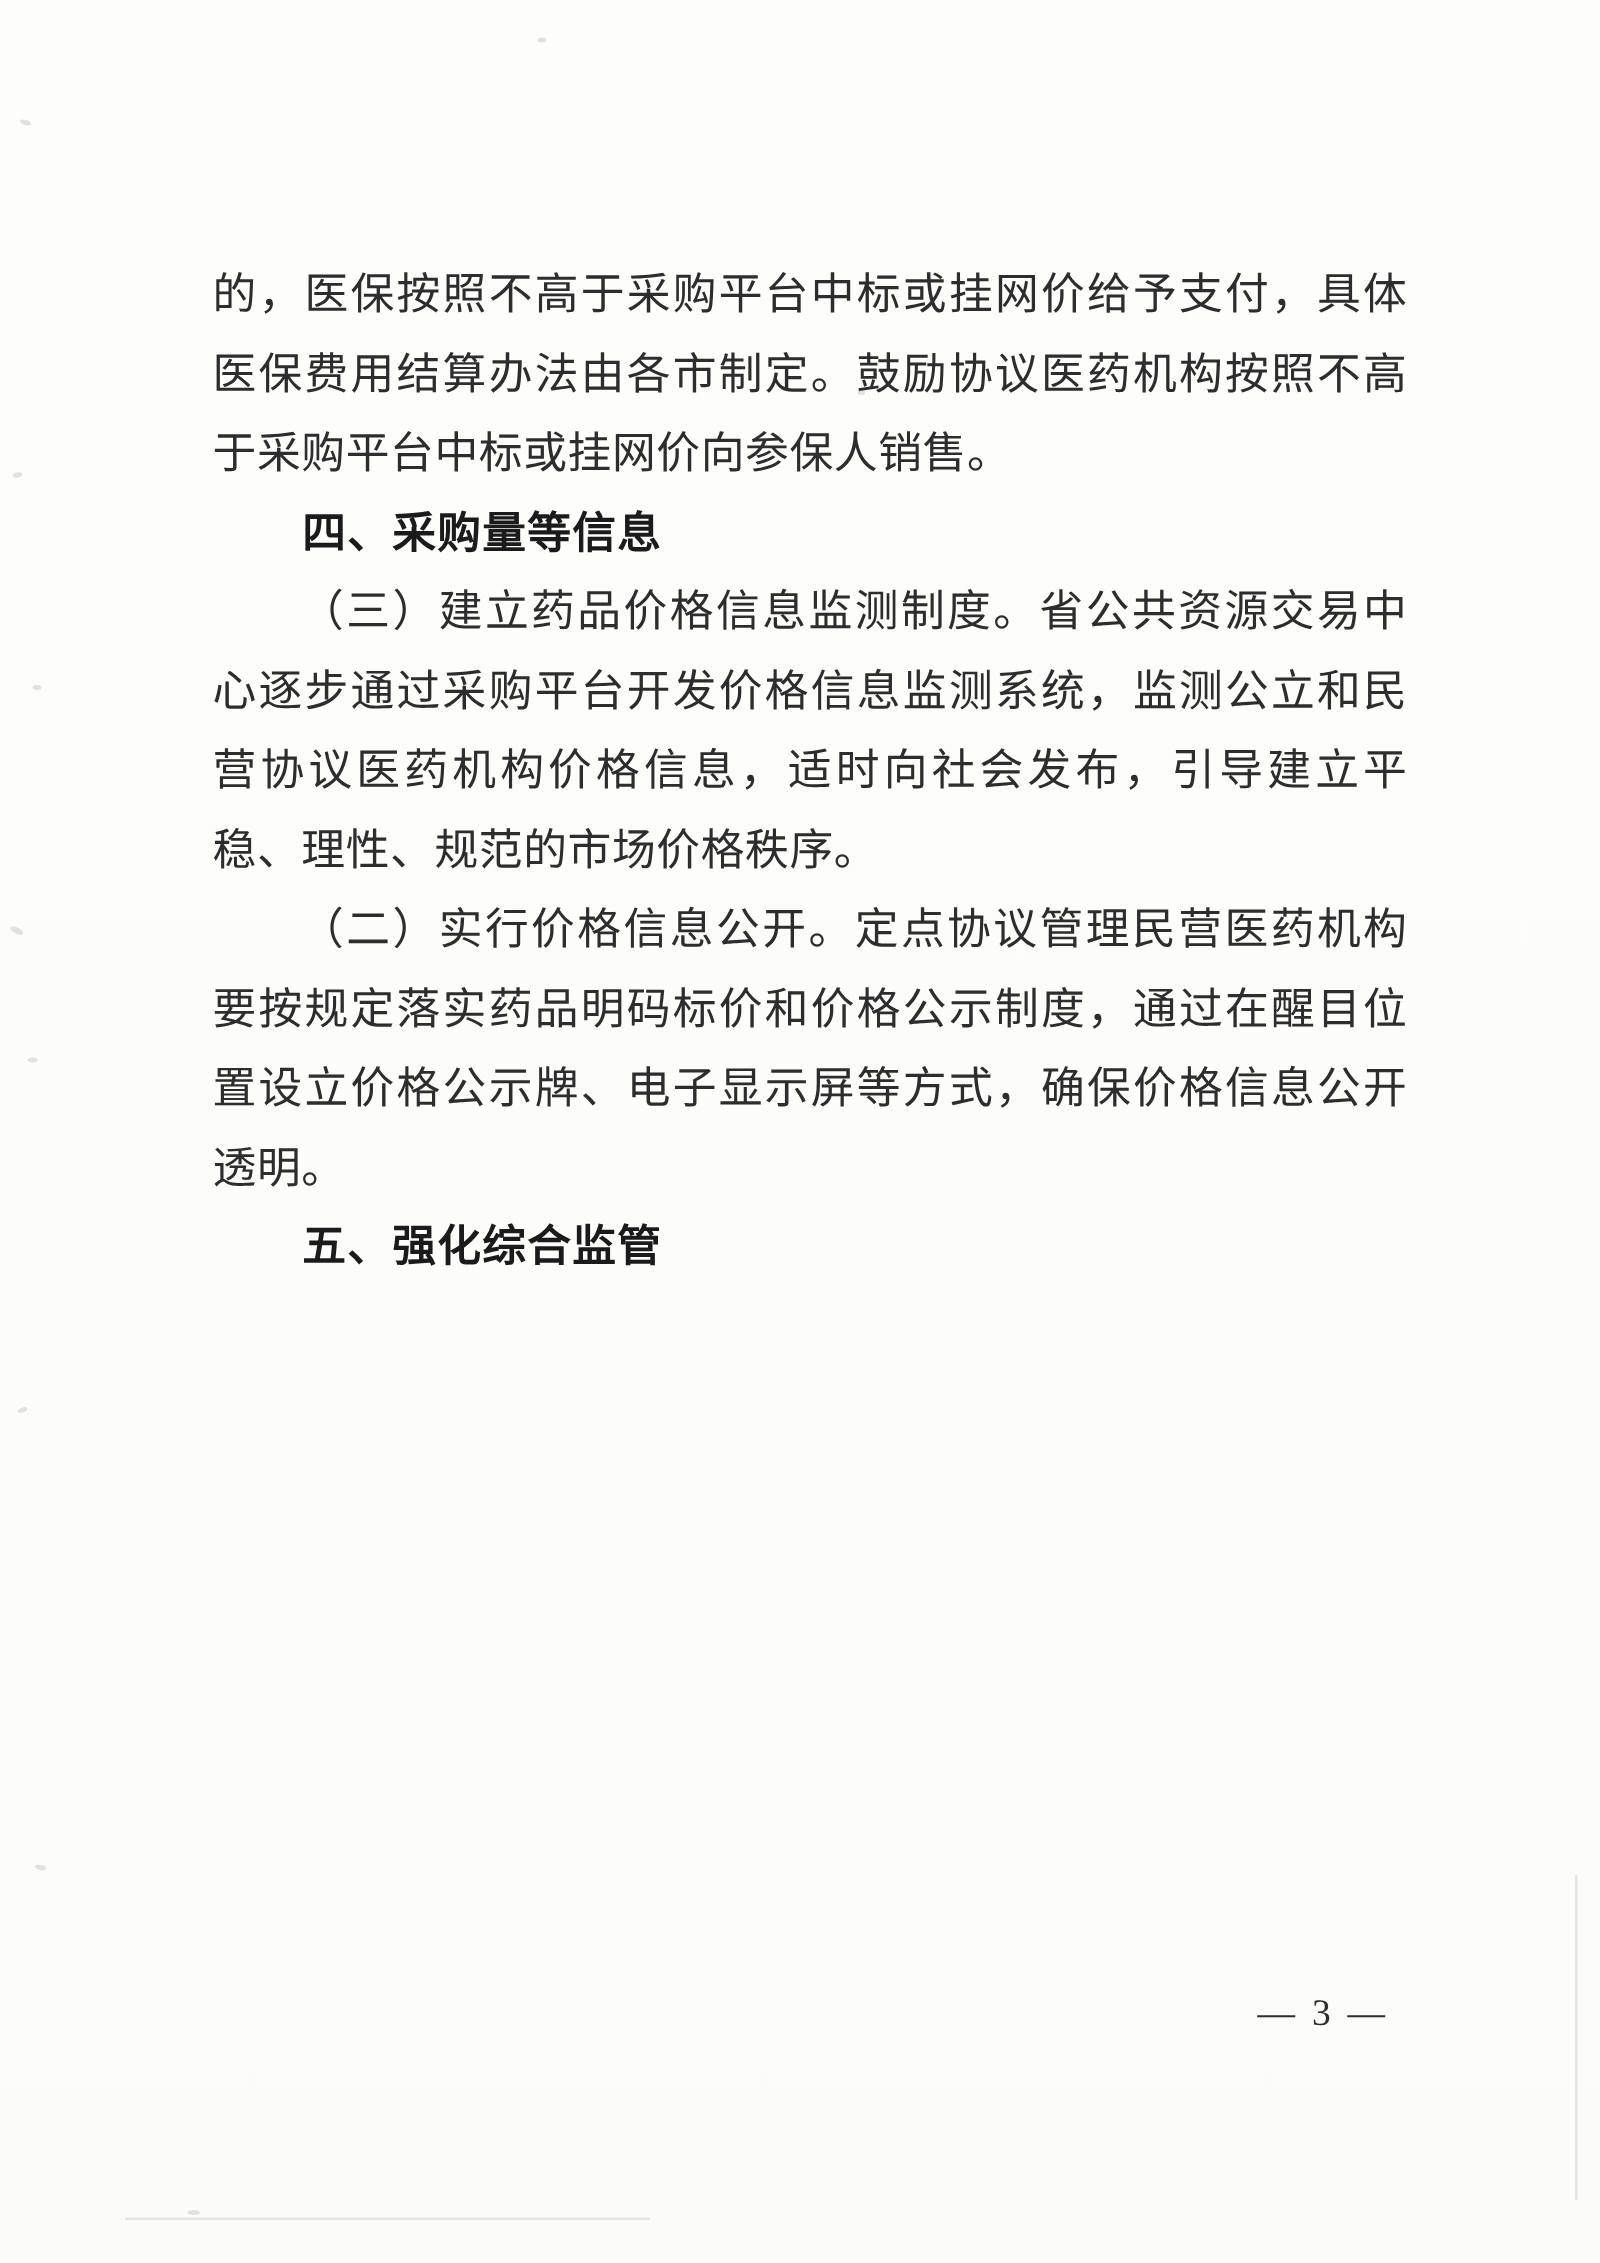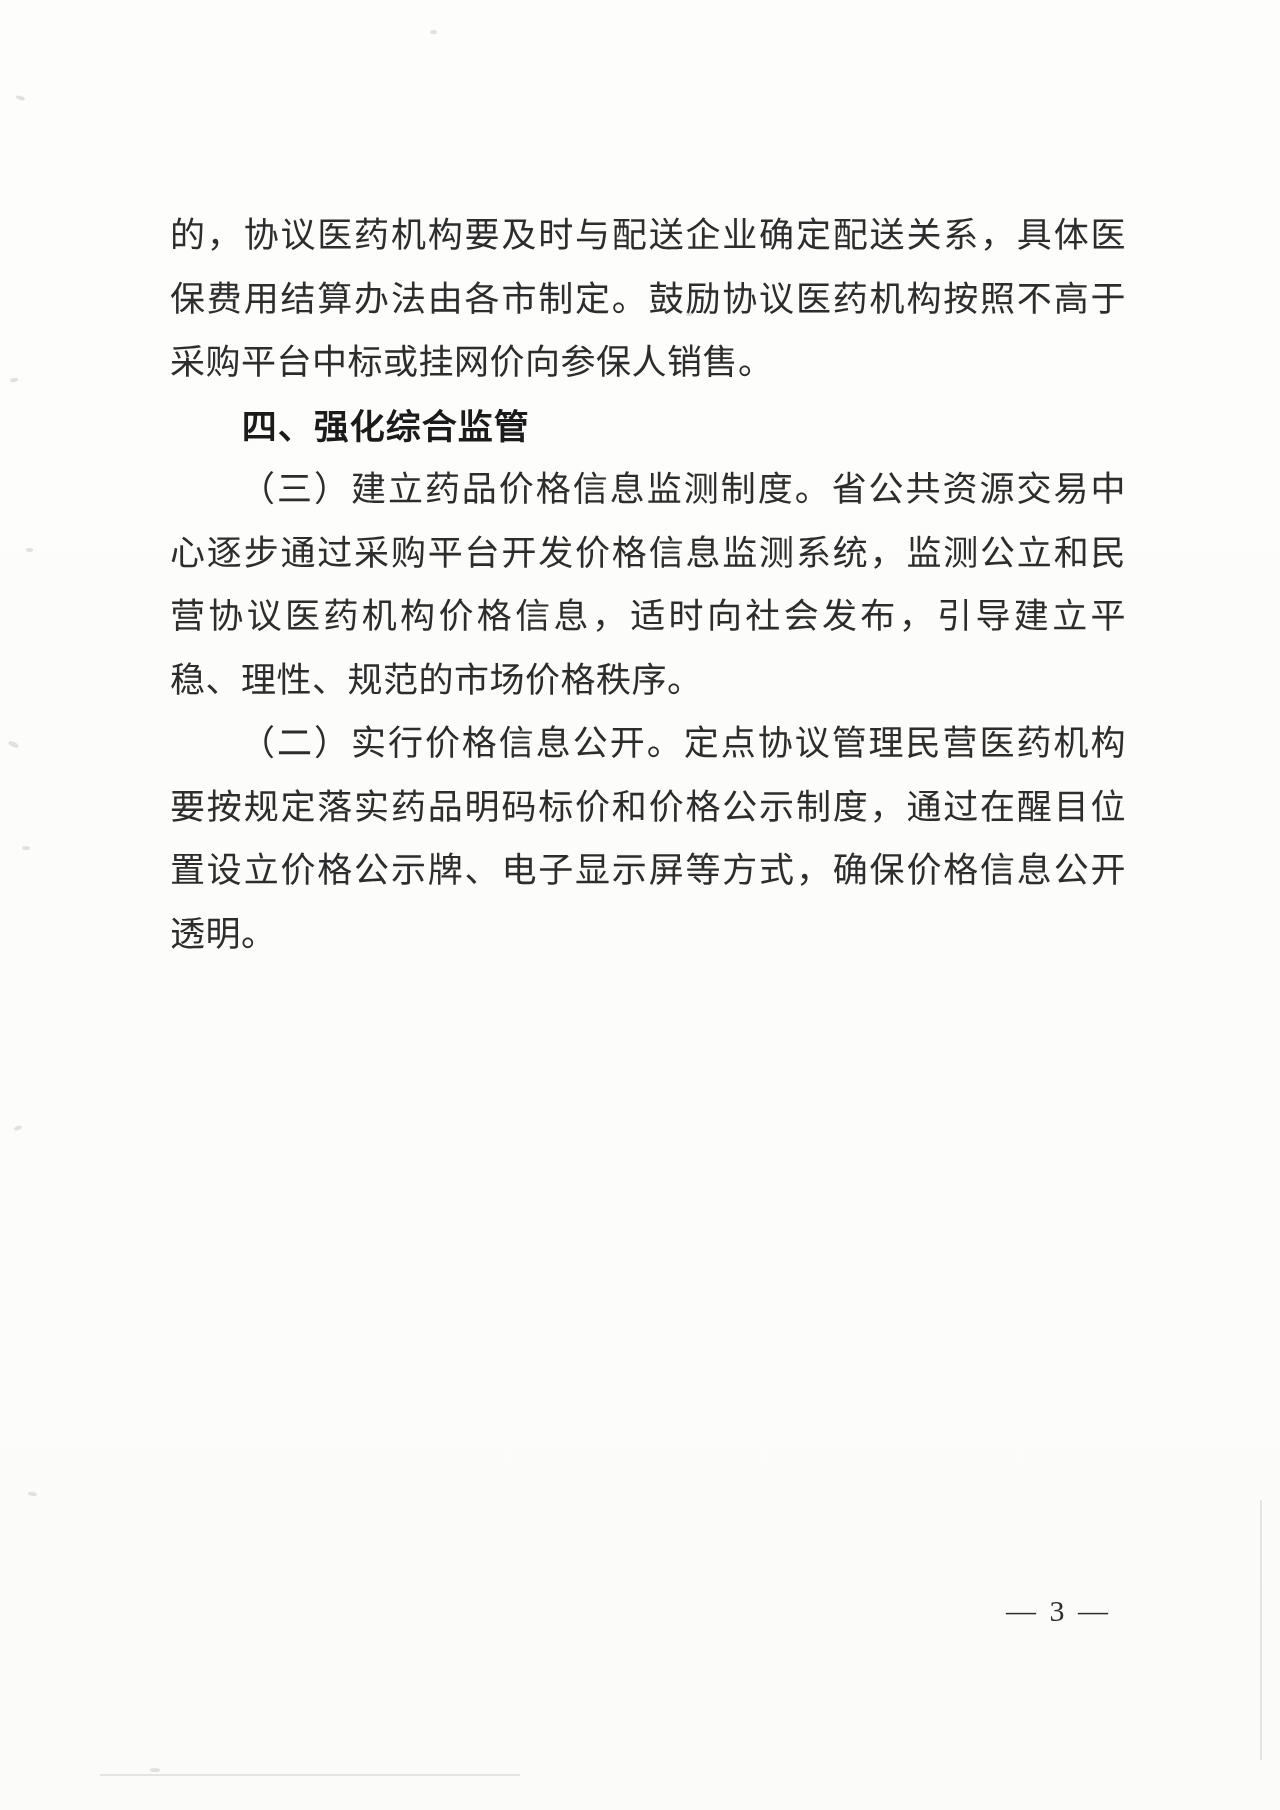--- a/index.html
+++ b/index.html
@@ -58,24 +58,25 @@
     background: #c8c8c6;
     opacity: 0.45;
   }
 </style>
 </head>
 <body>
 
 <div class="scan-page">
 
   <div class="text-block">
-    <p class="para-continued">的，协议医药机构要及时与配送企业确定配送关系，具体医保费用结算办法由各市制定。鼓励协议医药机构按照不高于采购平台中标或挂网价向参保人销售。</p>
-    <p class="heading">四、强化综合监管</p>
+    <p class="para-continued">的，医保按照不高于采购平台中标或挂网价给予支付，具体医保费用结算办法由各市制定。鼓励协议医药机构按照不高于采购平台中标或挂网价向参保人销售。</p>
+    <p class="heading">四、采购量等信息</p>
     <p class="para">（三）建立药品价格信息监测制度。省公共资源交易中心逐步通过采购平台开发价格信息监测系统，监测公立和民营协议医药机构价格信息，适时向社会发布，引导建立平稳、理性、规范的市场价格秩序。</p>
     <p class="para">（二）实行价格信息公开。定点协议管理民营医药机构要按规定落实药品明码标价和价格公示制度，通过在醒目位置设立价格公示牌、电子显示屏等方式，确保价格信息公开透明。</p>
+    <p class="heading">五、强化综合监管</p>
   </div>
 
   <div class="page-number">— 3 —</div>
 
   <div class="speck" style="left:430px; top:30px;  width:7px;  height:4px;"></div>
   <div class="speck" style="left:16px;  top:96px;  width:9px;  height:4px; transform:rotate(18deg);"></div>
   <div class="speck" style="left:10px;  top:378px; width:8px;  height:4px; transform:rotate(-12deg);"></div>
   <div class="speck" style="left:26px;  top:548px; width:7px;  height:4px;"></div>
   <div class="speck" style="left:8px;   top:742px; width:11px; height:5px; transform:rotate(25deg);"></div>
   <div class="speck" style="left:22px;  top:846px; width:8px;  height:4px;"></div>

